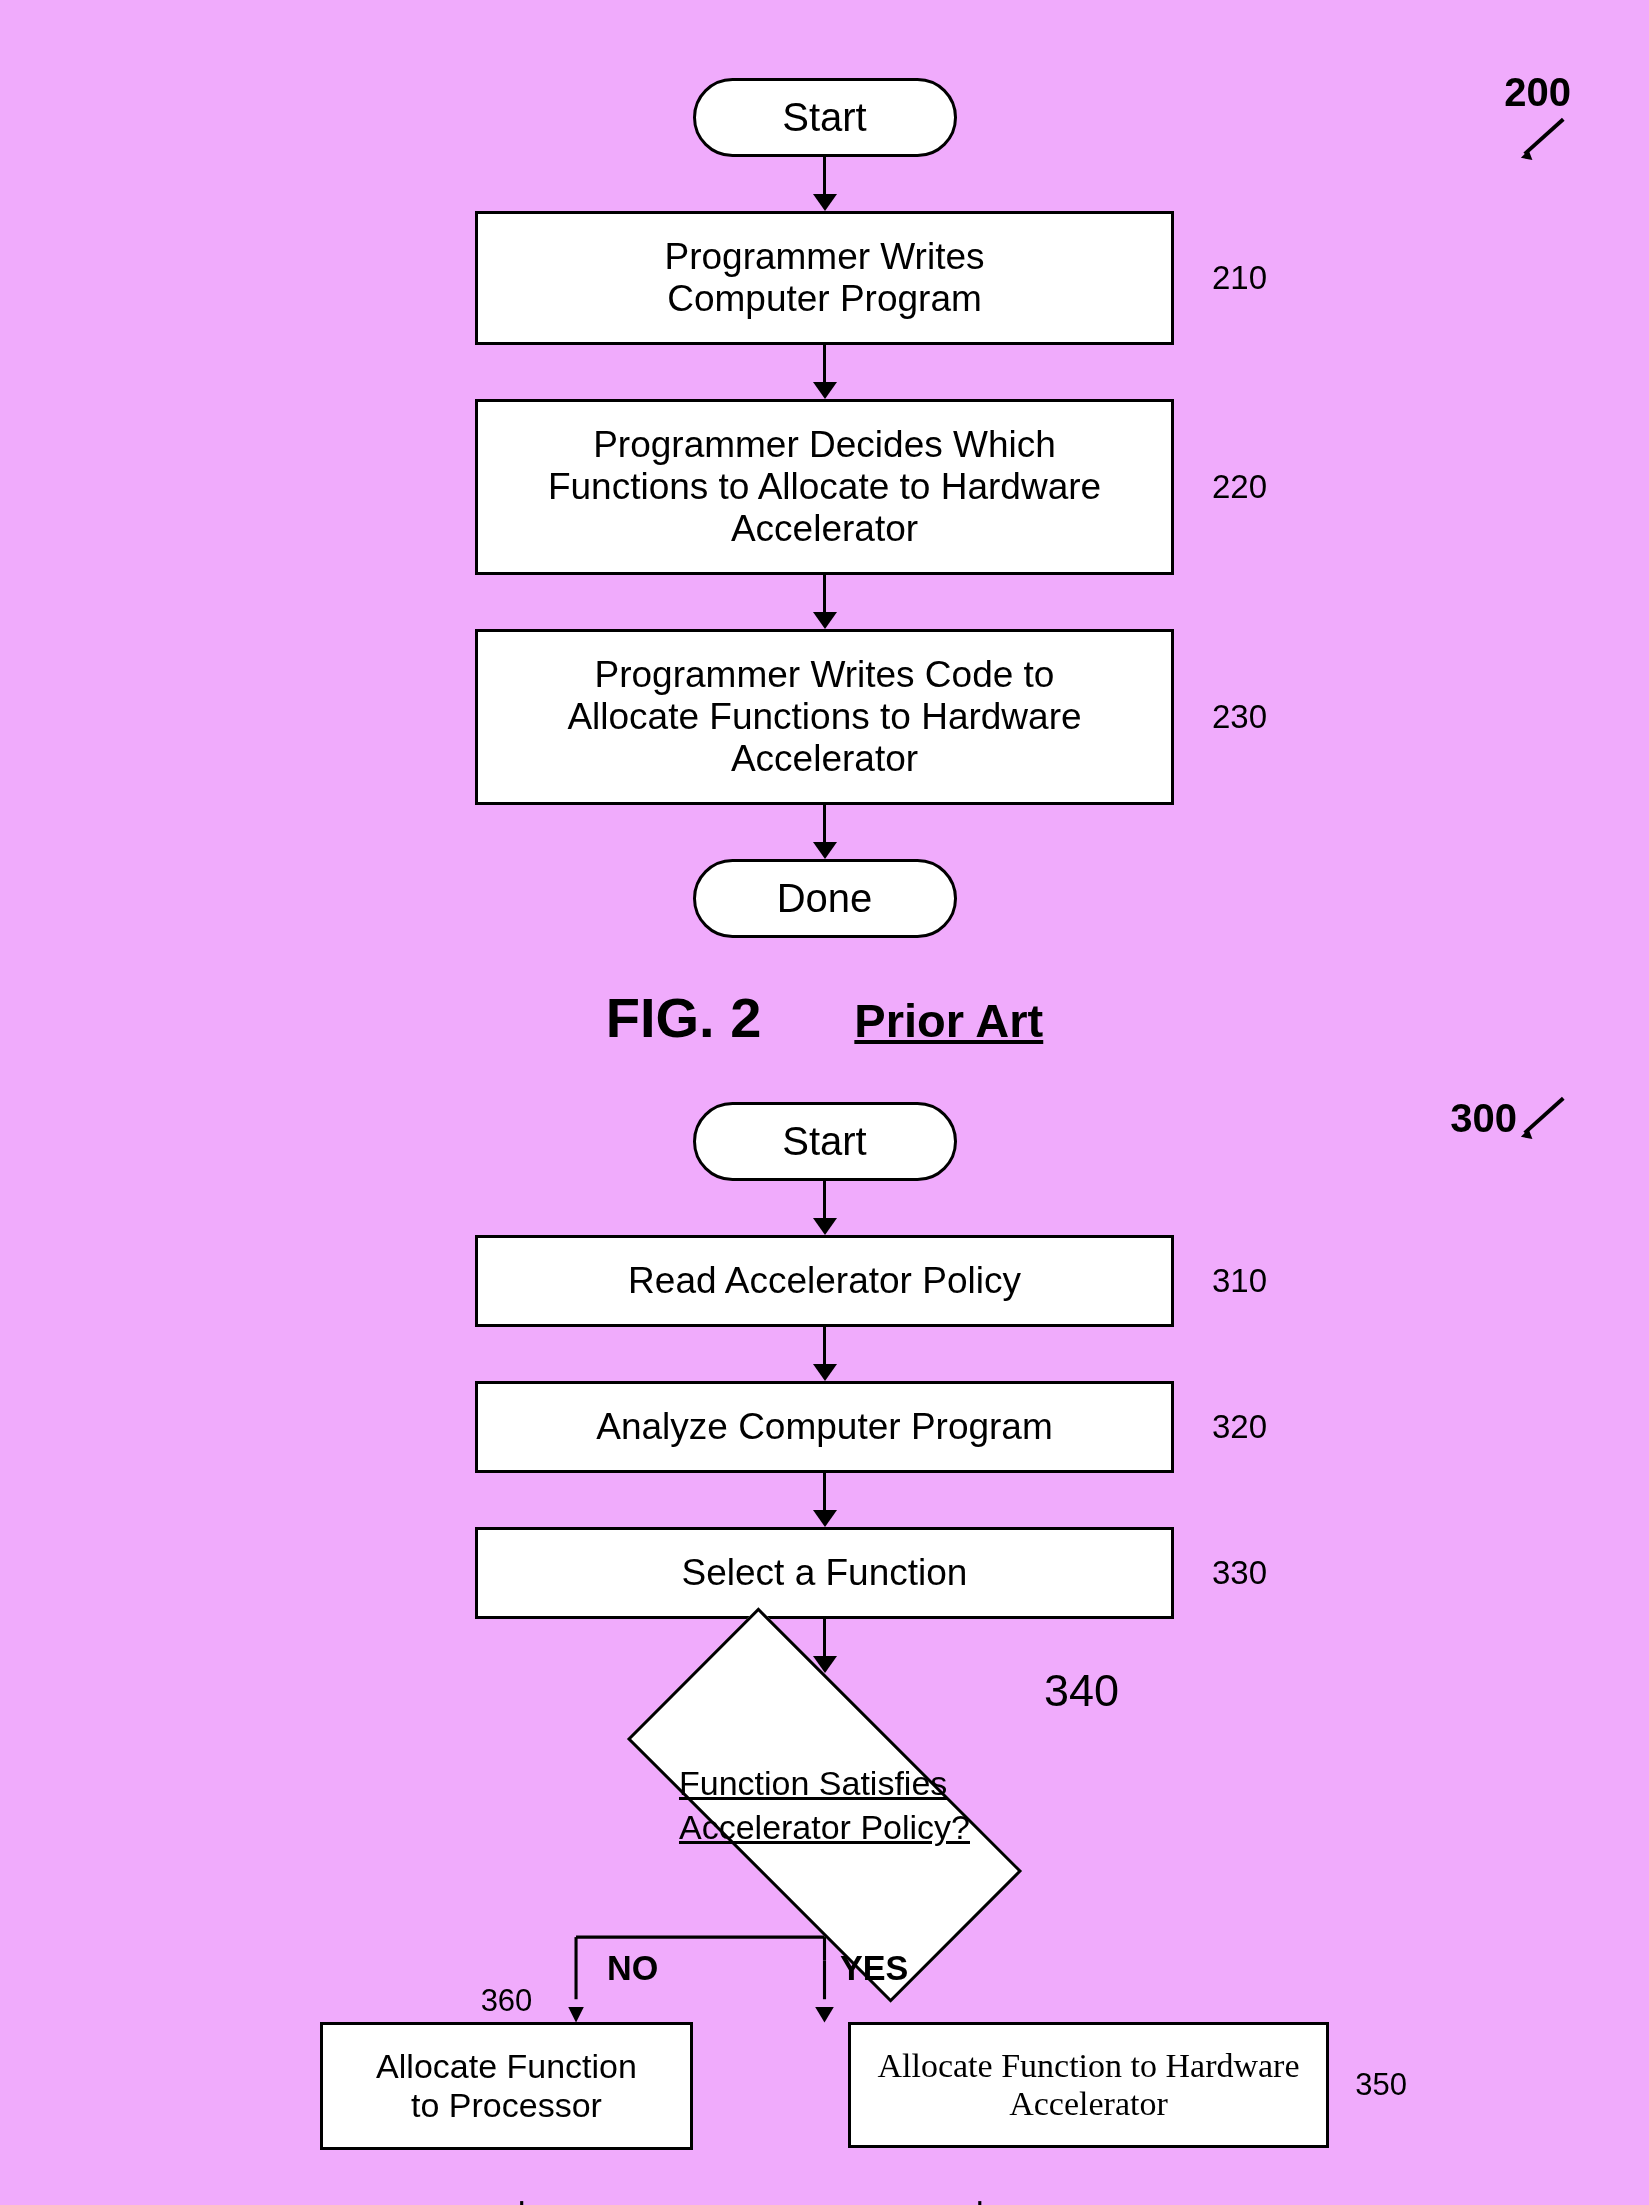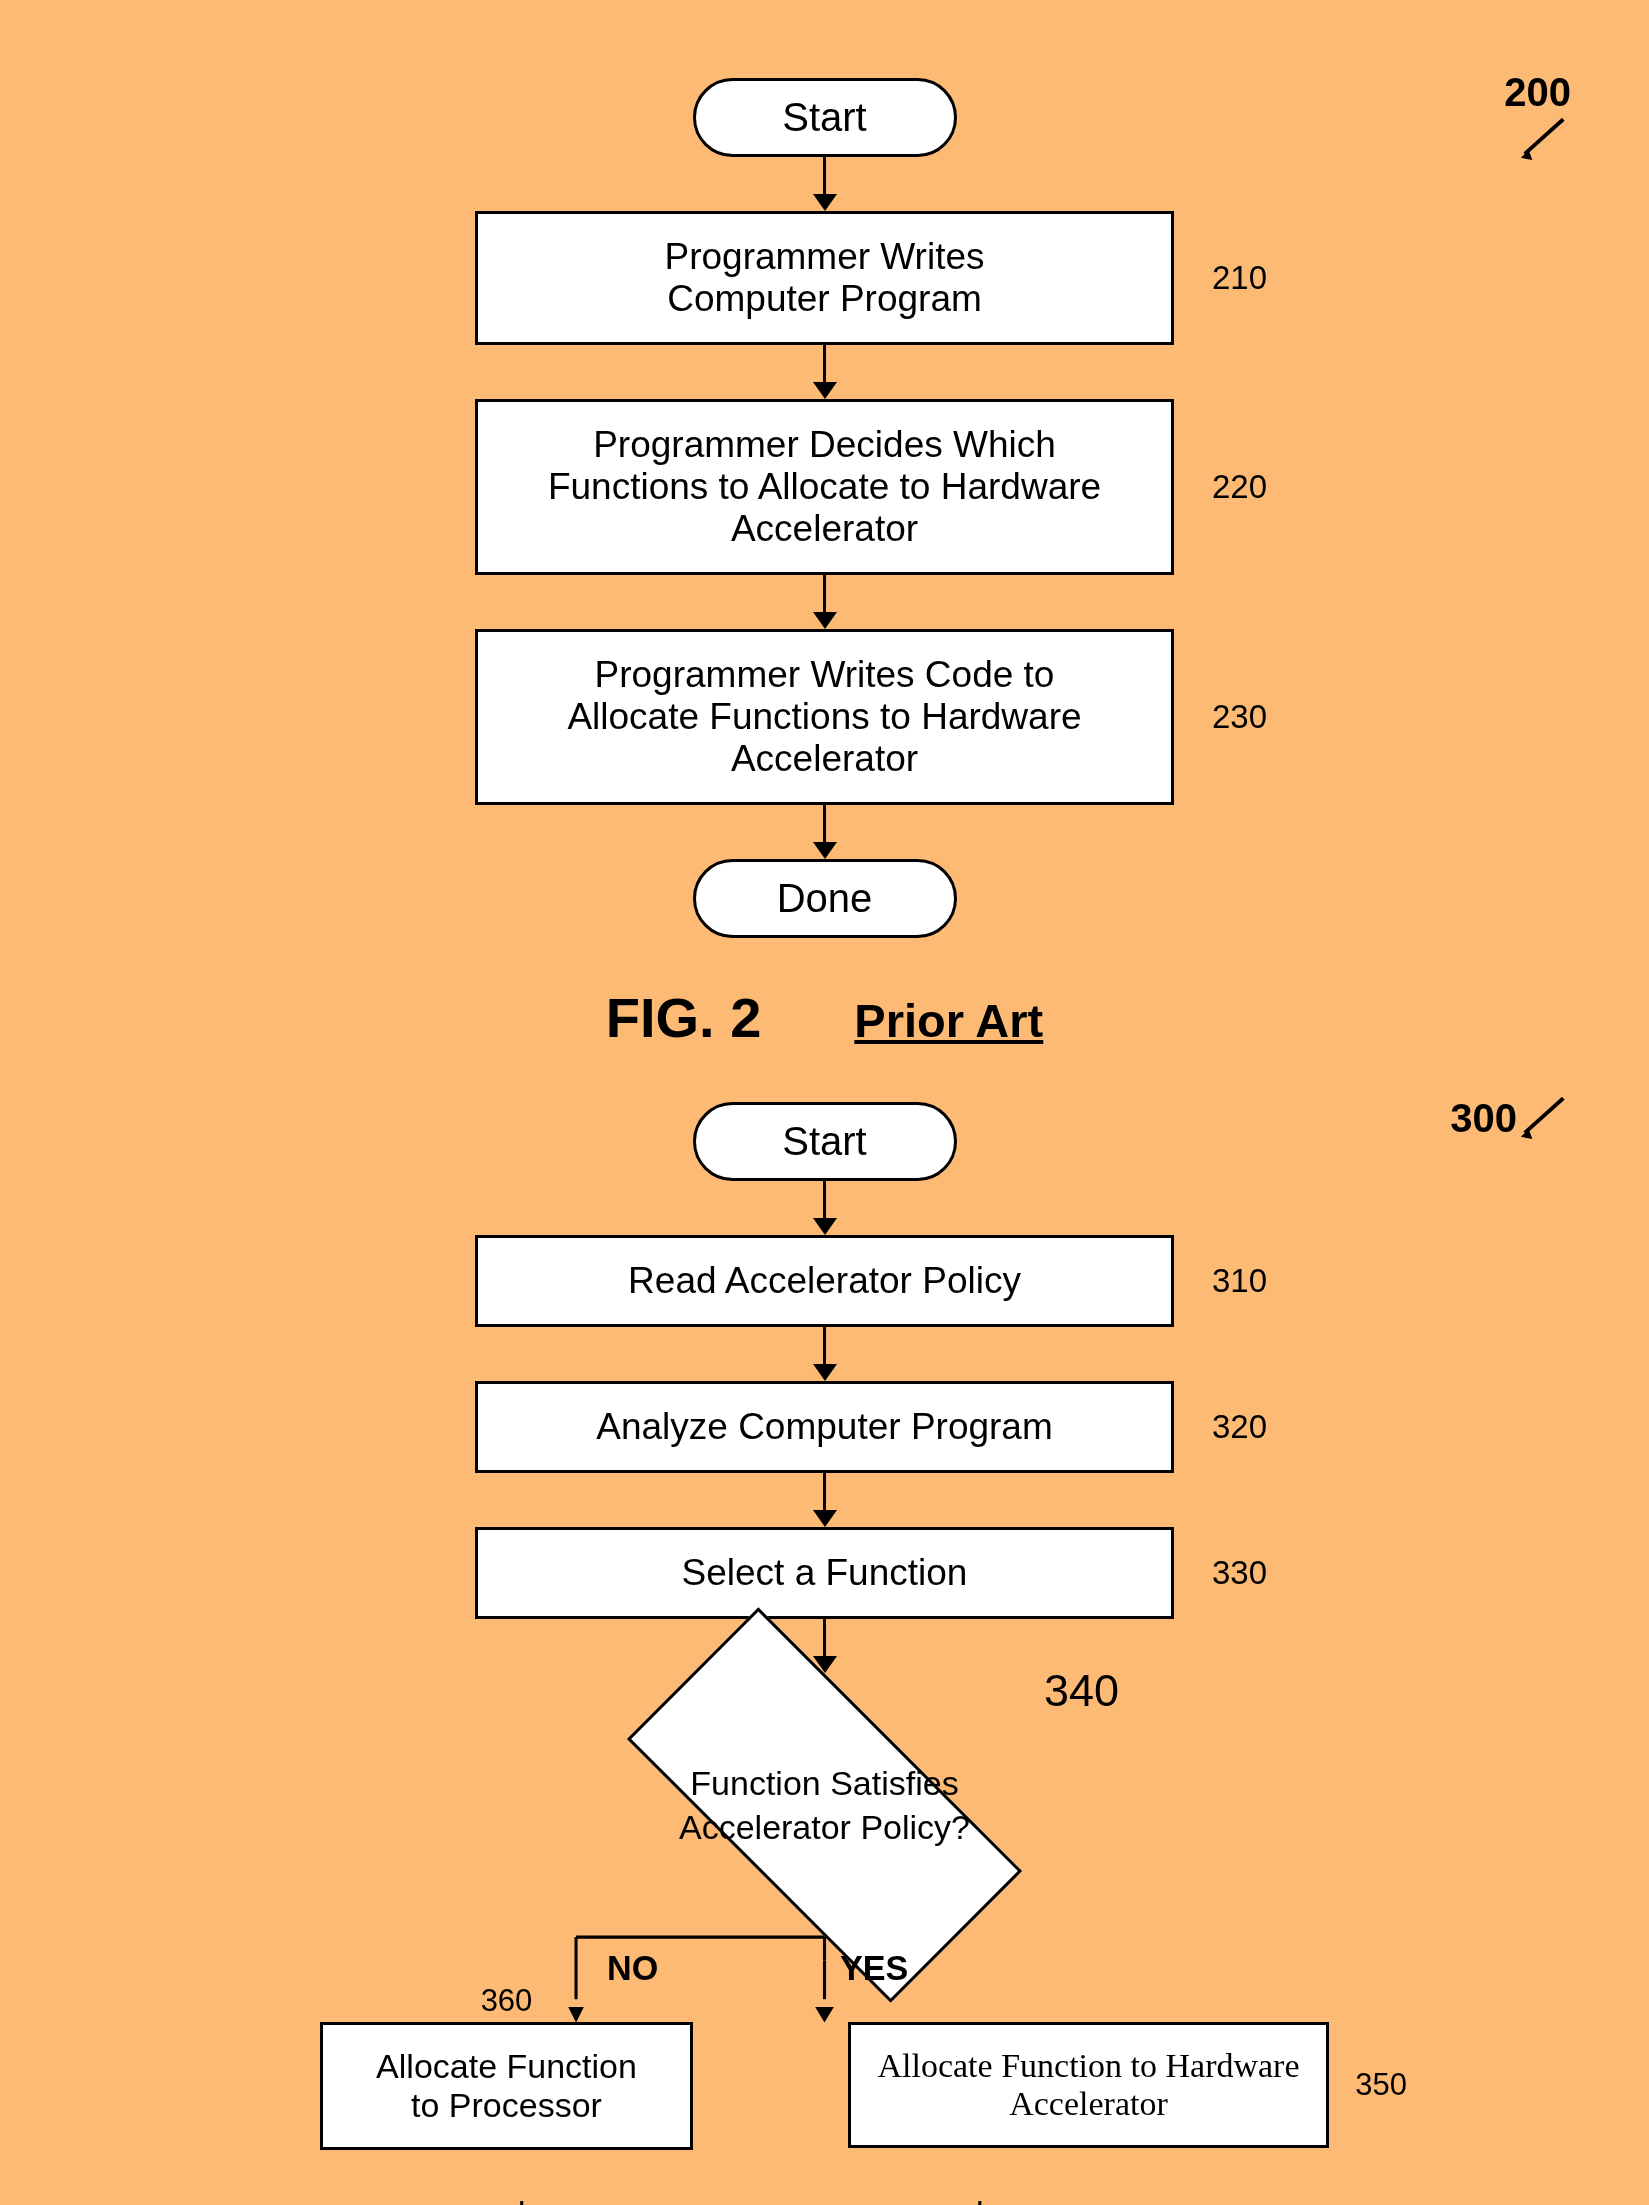--- a/index.html
+++ b/index.html
@@ -8,21 +8,21 @@
       font-family: Arial, sans-serif;
       width: 1649px;
       min-height: 2205px;
       position: relative;
       overflow: hidden;
     }
     .page {
       width: 1649px;
       min-height: 2205px;
       position: relative;
-      background: #fdba74;
+      background: #f0abfc;
     }
 
     
     .fig2-container {
       position: absolute;
       top: 47px;
       left: 0;
       width: 1649px;
     }
 
@@ -107,23 +107,24 @@
       height: 202px;
       background: #fff;
       border: 3.1px solid #000;
       transform: rotate(45deg);
       position: absolute;
     }
     .diamond-text {
       position: relative;
       z-index: 2;
       font-size: 34px;
-      text-align: center;
+      text-align: left;
       line-height: 1.3;
       pointer-events: none;
+      text-decoration: underline;
     }
 
     .process-box-sm {
       border: 3.1px solid #000;
       padding: 22px 23px;
       font-size: 34px;
       text-align: center;
       background: #fff;
       width: 404px;
     }

